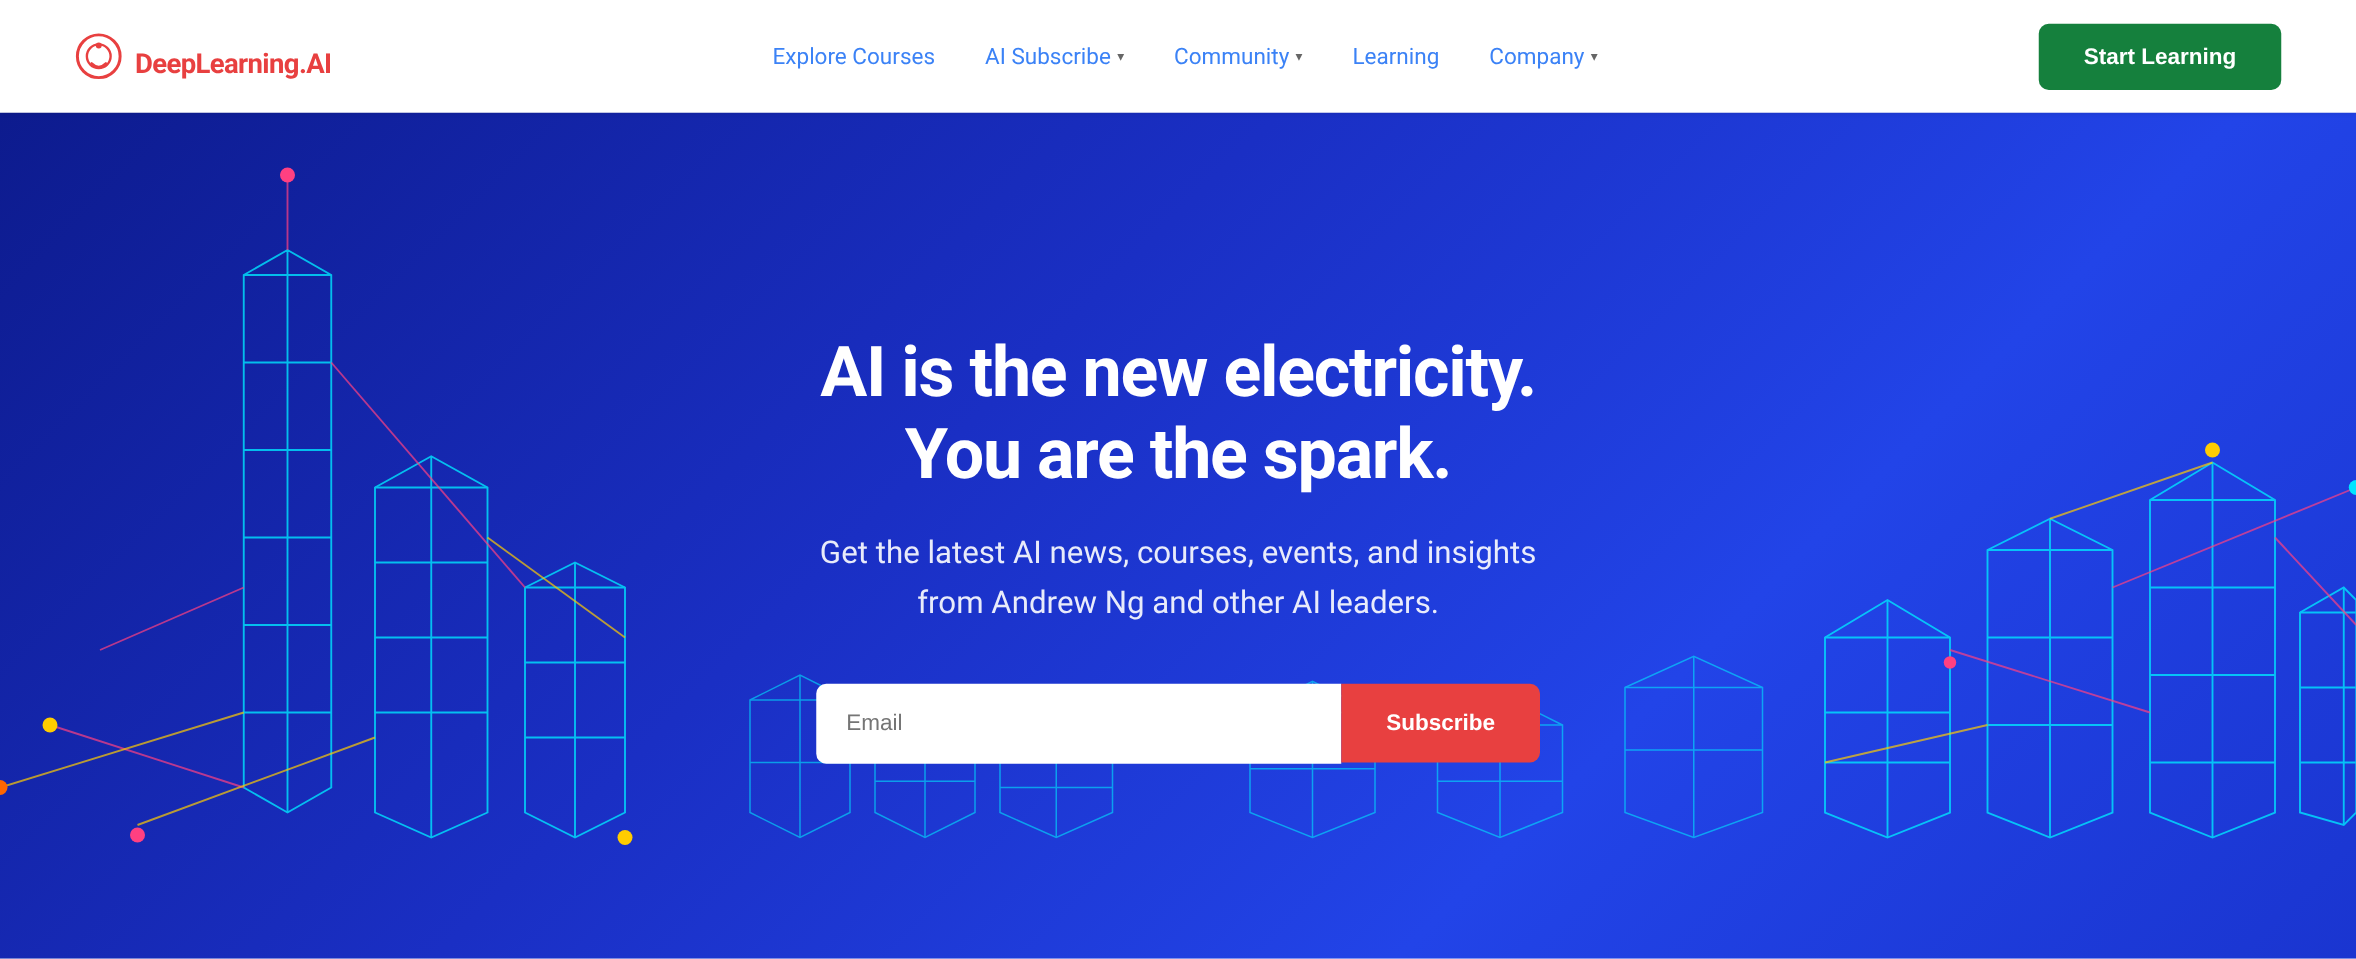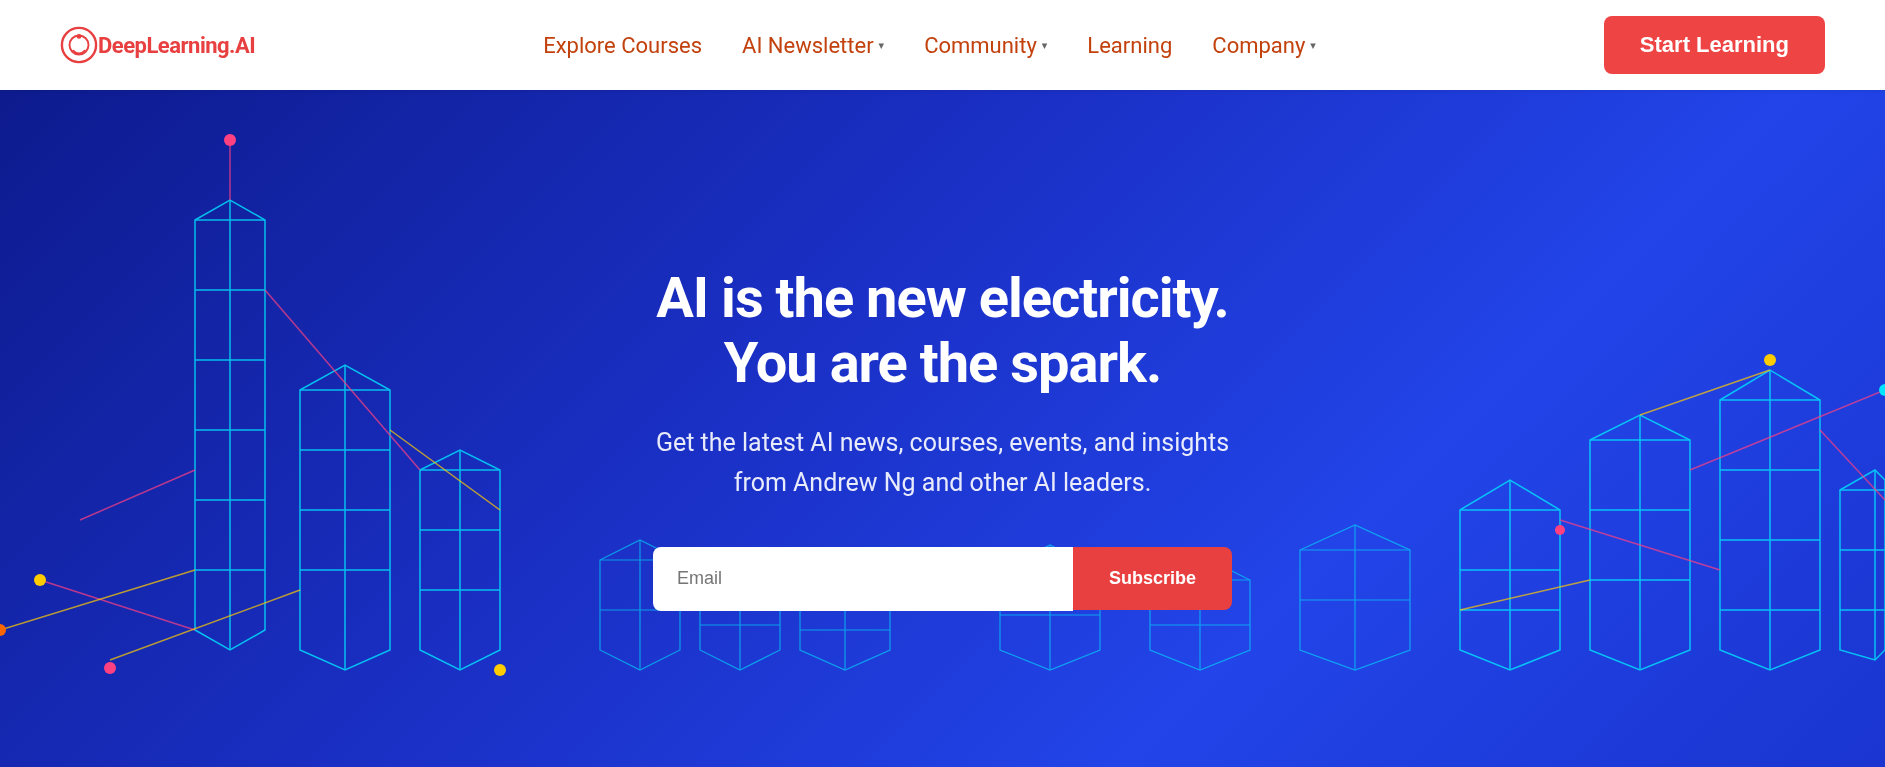--- a/index.html
+++ b/index.html
@@ -12,21 +12,22 @@
       display: flex;
       align-items: center;
       padding: 0 60px;
       justify-content: space-between;
       box-shadow: 0 1px 4px rgba(0,0,0,0.08);
       position: relative;
       z-index: 10;
     }
     .logo-area {
       display: flex;
-      align-items: center;
+      align-items: flex-end;
+      gap: 10px;
       cursor: pointer;
     }
     .logo-icon {
       width: 38px;
       height: 38px;
     }
     .logo-text {
       font-size: 22px;
       font-weight: 700;
       color: #e84040;
@@ -38,36 +39,36 @@
       gap: 40px;
       list-style: none;
     }
     .nav-links li {
       display: flex;
       align-items: center;
       gap: 5px;
       cursor: pointer;
     }
     .nav-link-text {
-      font-size: 22px;
-      color: #c2410c;
+      font-size: 18px;
+      color: #3b82f6;
       font-weight: 400;
     }
     .nav-arrow {
       font-size: 11px;
       color: #666;
       margin-top: 1px;
     }
     .start-learning-btn {
-      background: #ef4444;
+      background: #15803d;
       color: #fff;
       border: none;
       border-radius: 8px;
       padding: 16px 36px;
-      font-size: 22px;
+      font-size: 18px;
       font-weight: 600;
       cursor: pointer;
       white-space: nowrap;
     }
 
     
     .hero {
       width: 100%;
       min-height: 677px;
       background: linear-gradient(135deg, #0d1b8e 0%, #1a2fc4 40%, #2244e8 70%, #1a35d0 100%);
@@ -159,21 +160,21 @@
       <path d="M14 26 Q20 32 26 26" stroke="#e84040" stroke-width="2" fill="none" stroke-linecap="round"></path>
     </svg>
     <span class="logo-text">DeepLearning.AI</span>
   </div>
 
   <ul class="nav-links">
     <li>
       <span class="nav-link-text">Explore Courses</span>
     </li>
     <li>
-      <span class="nav-link-text">AI Newsletter</span>
+      <span class="nav-link-text">AI Subscribe</span>
       <span class="nav-arrow">▾</span>
     </li>
     <li>
       <span class="nav-link-text">Community</span>
       <span class="nav-arrow">▾</span>
     </li>
     <li>
       <span class="nav-link-text">Learning</span>
     </li>
     <li>

